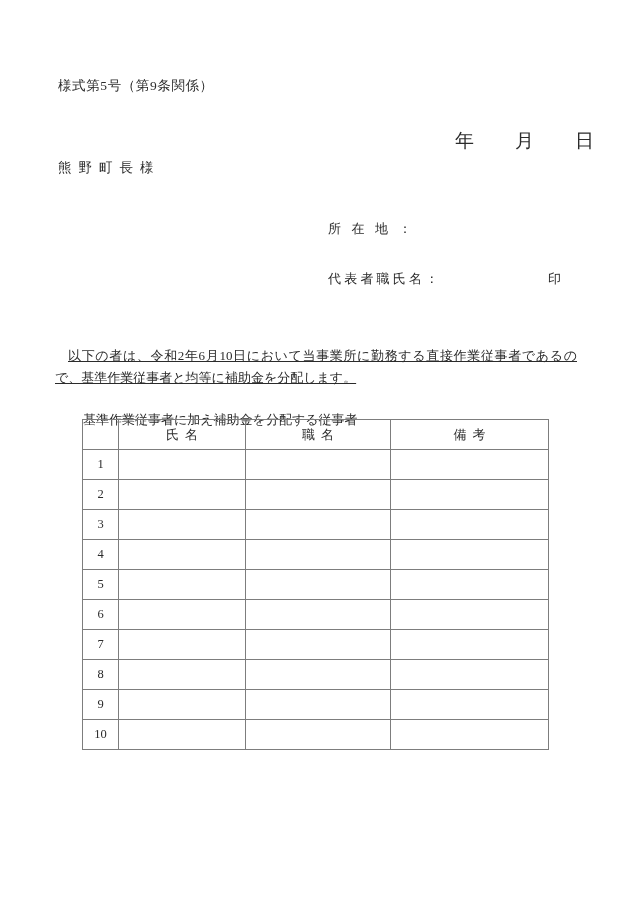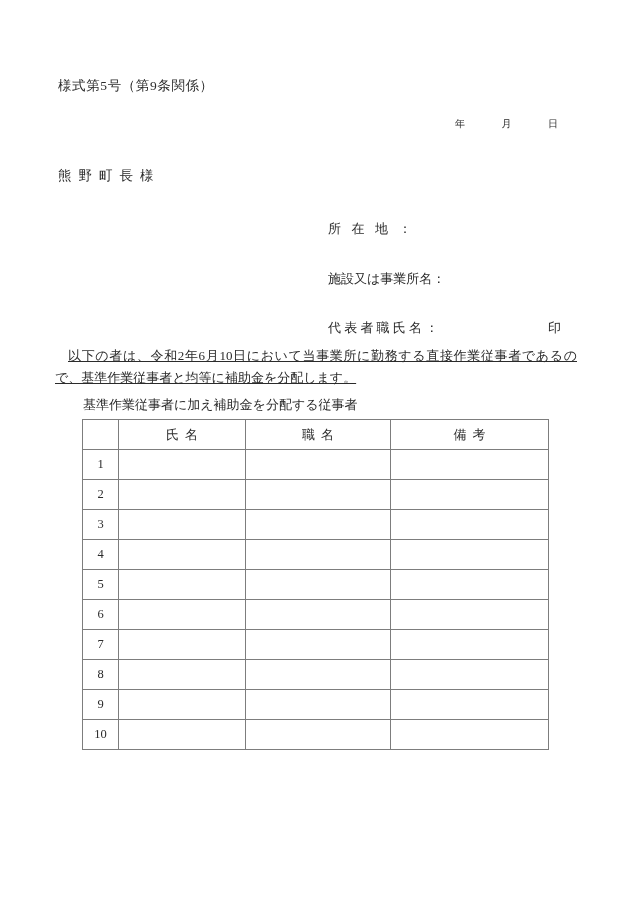--- a/index.html
+++ b/index.html
@@ -32,36 +32,35 @@
   .form-no {
     left: 58px;
     top: 79px;
     font-size: 13.5px;
     letter-spacing: 0.6px;
   }
 
   
   .date-line {
     left: 455px;
-    top: 119px;
-    font-size: 10px;
+    top: 131px;
+    font-size: 19px;
     letter-spacing: 0.5px;
   }
   .date-line .gap {
     display: inline-block;
     width: 30px;
   }
 
   
   .addressee {
     left: 58px;
     top: 161px;
     font-size: 13.5px;
     letter-spacing: 7px;
-    margin-top: 8px;
   }
 
   
   .applicant {
     position: absolute;
     left: 328px;
     top: 192px;
     font-size: 13px;
   }
   .applicant .row {
@@ -113,21 +112,21 @@
     font-size: 13px;
     line-height: 22px;
     text-align: justify;
     text-indent: 13px;
     text-decoration: underline;
   }
 
   
   .table-caption {
     left: 83px;
-    top: 398px;
+    top: 413px;
     font-size: 13px;
   }
 
   
   .roster {
     position: absolute;
     left: 82px;
     top: 419px;
     width: 466px;
     border-collapse: collapse;
@@ -173,23 +172,20 @@
   </div>
 
   <div class="txt addressee">熊野町長様</div>
 
   <div class="applicant">
 
     <div class="row">
       <span class="label lbl-wide">所在地</span><span class="colon">：</span>
     </div>
 
-    <div class="row">
-      <span class="label lbl-mid">施設又は事業所名</span><span class="colon">：</span>
-    </div>
 
     <div class="row">
       <span class="label lbl-narrow">代表者職氏名</span><span class="colon">：</span>
       <span class="seal">印</span>
     </div>
 
   </div>
 
   <div class="doc-title">
   </div>

